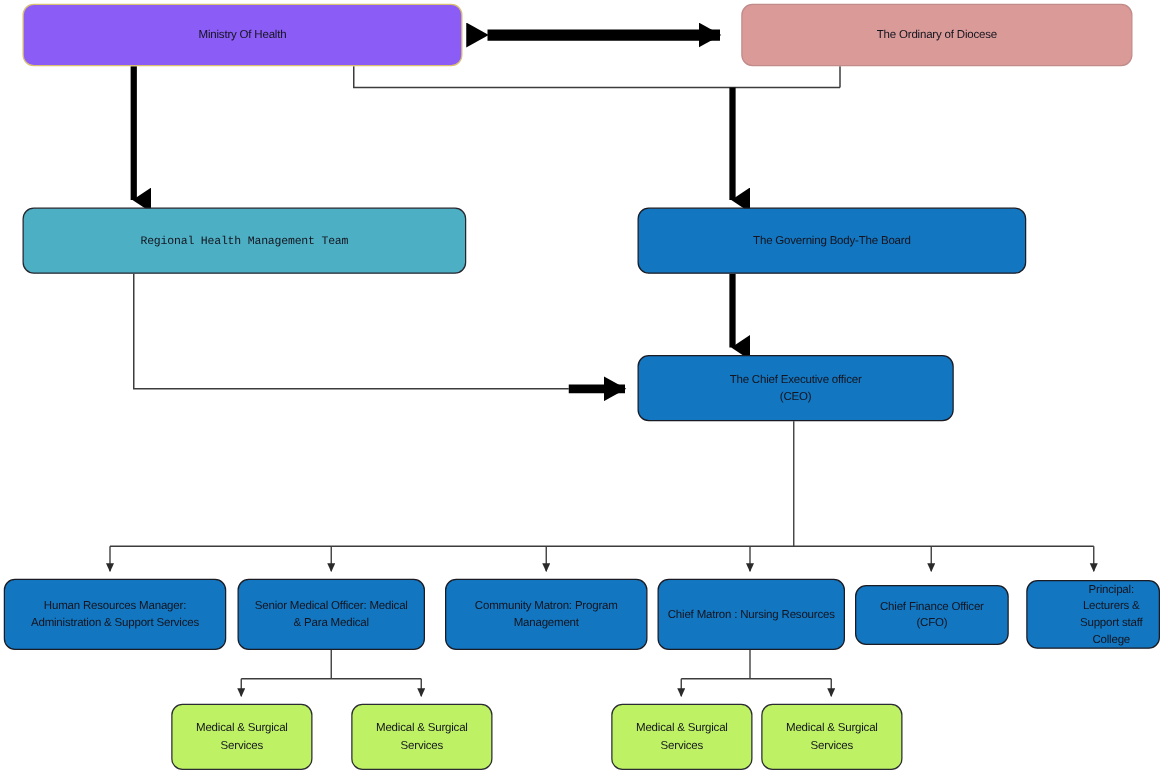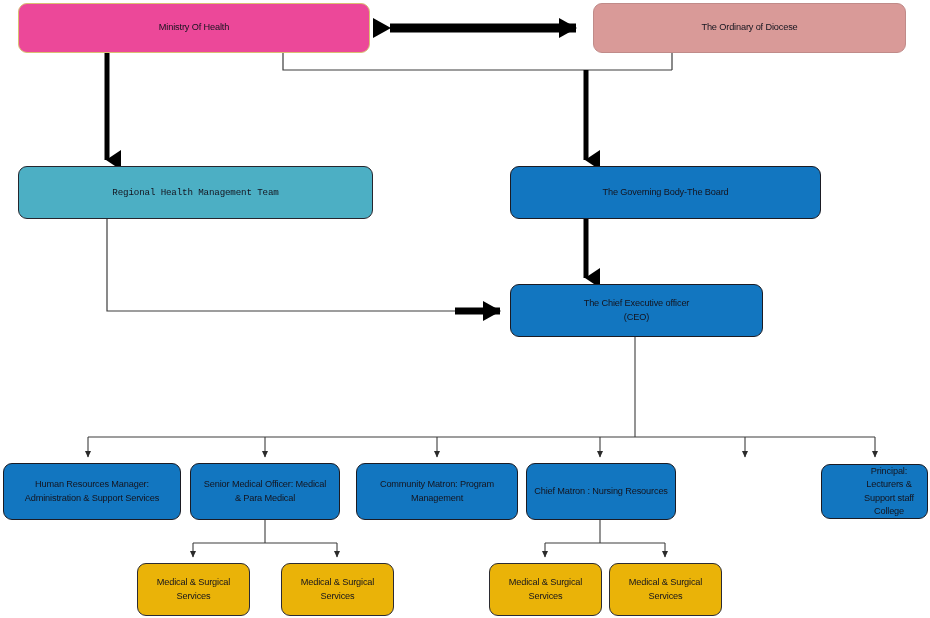--- a/index.html
+++ b/index.html
@@ -39,25 +39,25 @@
     font-size: 9.2px;
     line-height: 1.45;
     letter-spacing: -0.15px;
     padding: 3px 7px;
     z-index: 2;
   }
   .node-text {
     display: block;
     white-space: pre-line;
   }
-  .n-ministry   { background: #ec4899; border-color: #d9bf72; }
+  .n-ministry   { background: #8b5cf6; border-color: #d9bf72; }
   .n-diocese    { background: #d99a98; border-color: #c08b89; }
   .n-regional   { background: #4cafc4; border-color: #26262e; font-family: Liberation Mono, monospace; }
   .n-blue       { background: #1276c0; border-color: #1b1b23; }
-  .n-lightblue  { background: #eab308; border-color: #2b2b33; }
+  .n-lightblue  { background: #bef264; border-color: #2b2b33; }
 </style>
 </head>
 <body>
 
 <div id="chart-canvas">
 
   <svg id="connector-layer" viewBox="0 0 930 618" width="930" height="618" xmlns="http://www.w3.org/2000/svg">
     <defs>
       <marker id="thinArrow" markerWidth="9" markerHeight="9" refX="6.4" refY="3.2" orient="auto" markerUnits="userSpaceOnUse">
         <path d="M0,0 L7,3.2 L0,6.4 z" fill="#2a2a2a"></path>
@@ -161,20 +161,23 @@
 
   <div class="node n-blue" style="left:356px; top:463px; width:162px; height:57px;">
     <span class="node-text">Community Matron: Program
 Management</span>
   </div>
 
   <div class="node n-blue" style="left:526px; top:463px; width:150px; height:57px;">
     <span class="node-text">Chief Matron : Nursing Resources</span>
   </div>
 
+  <div class="node n-blue" style="left:684px; top:468px; width:123px; height:48px;">
+    <span class="node-text">Chief Finance Officer (CFO)</span>
+  </div>
 
   <div class="node n-blue" style="left:821px; top:464px; width:107px; height:55px;padding-left:36px;">
     <span class="node-text">Principal: Lecturers &amp;
 Support staff College</span>
   </div>
 
   <div class="node n-lightblue" style="left:137px; top:563px; width:113px; height:53px;">
     <span class="node-text">Medical &amp; Surgical
 Services</span>
   </div>

